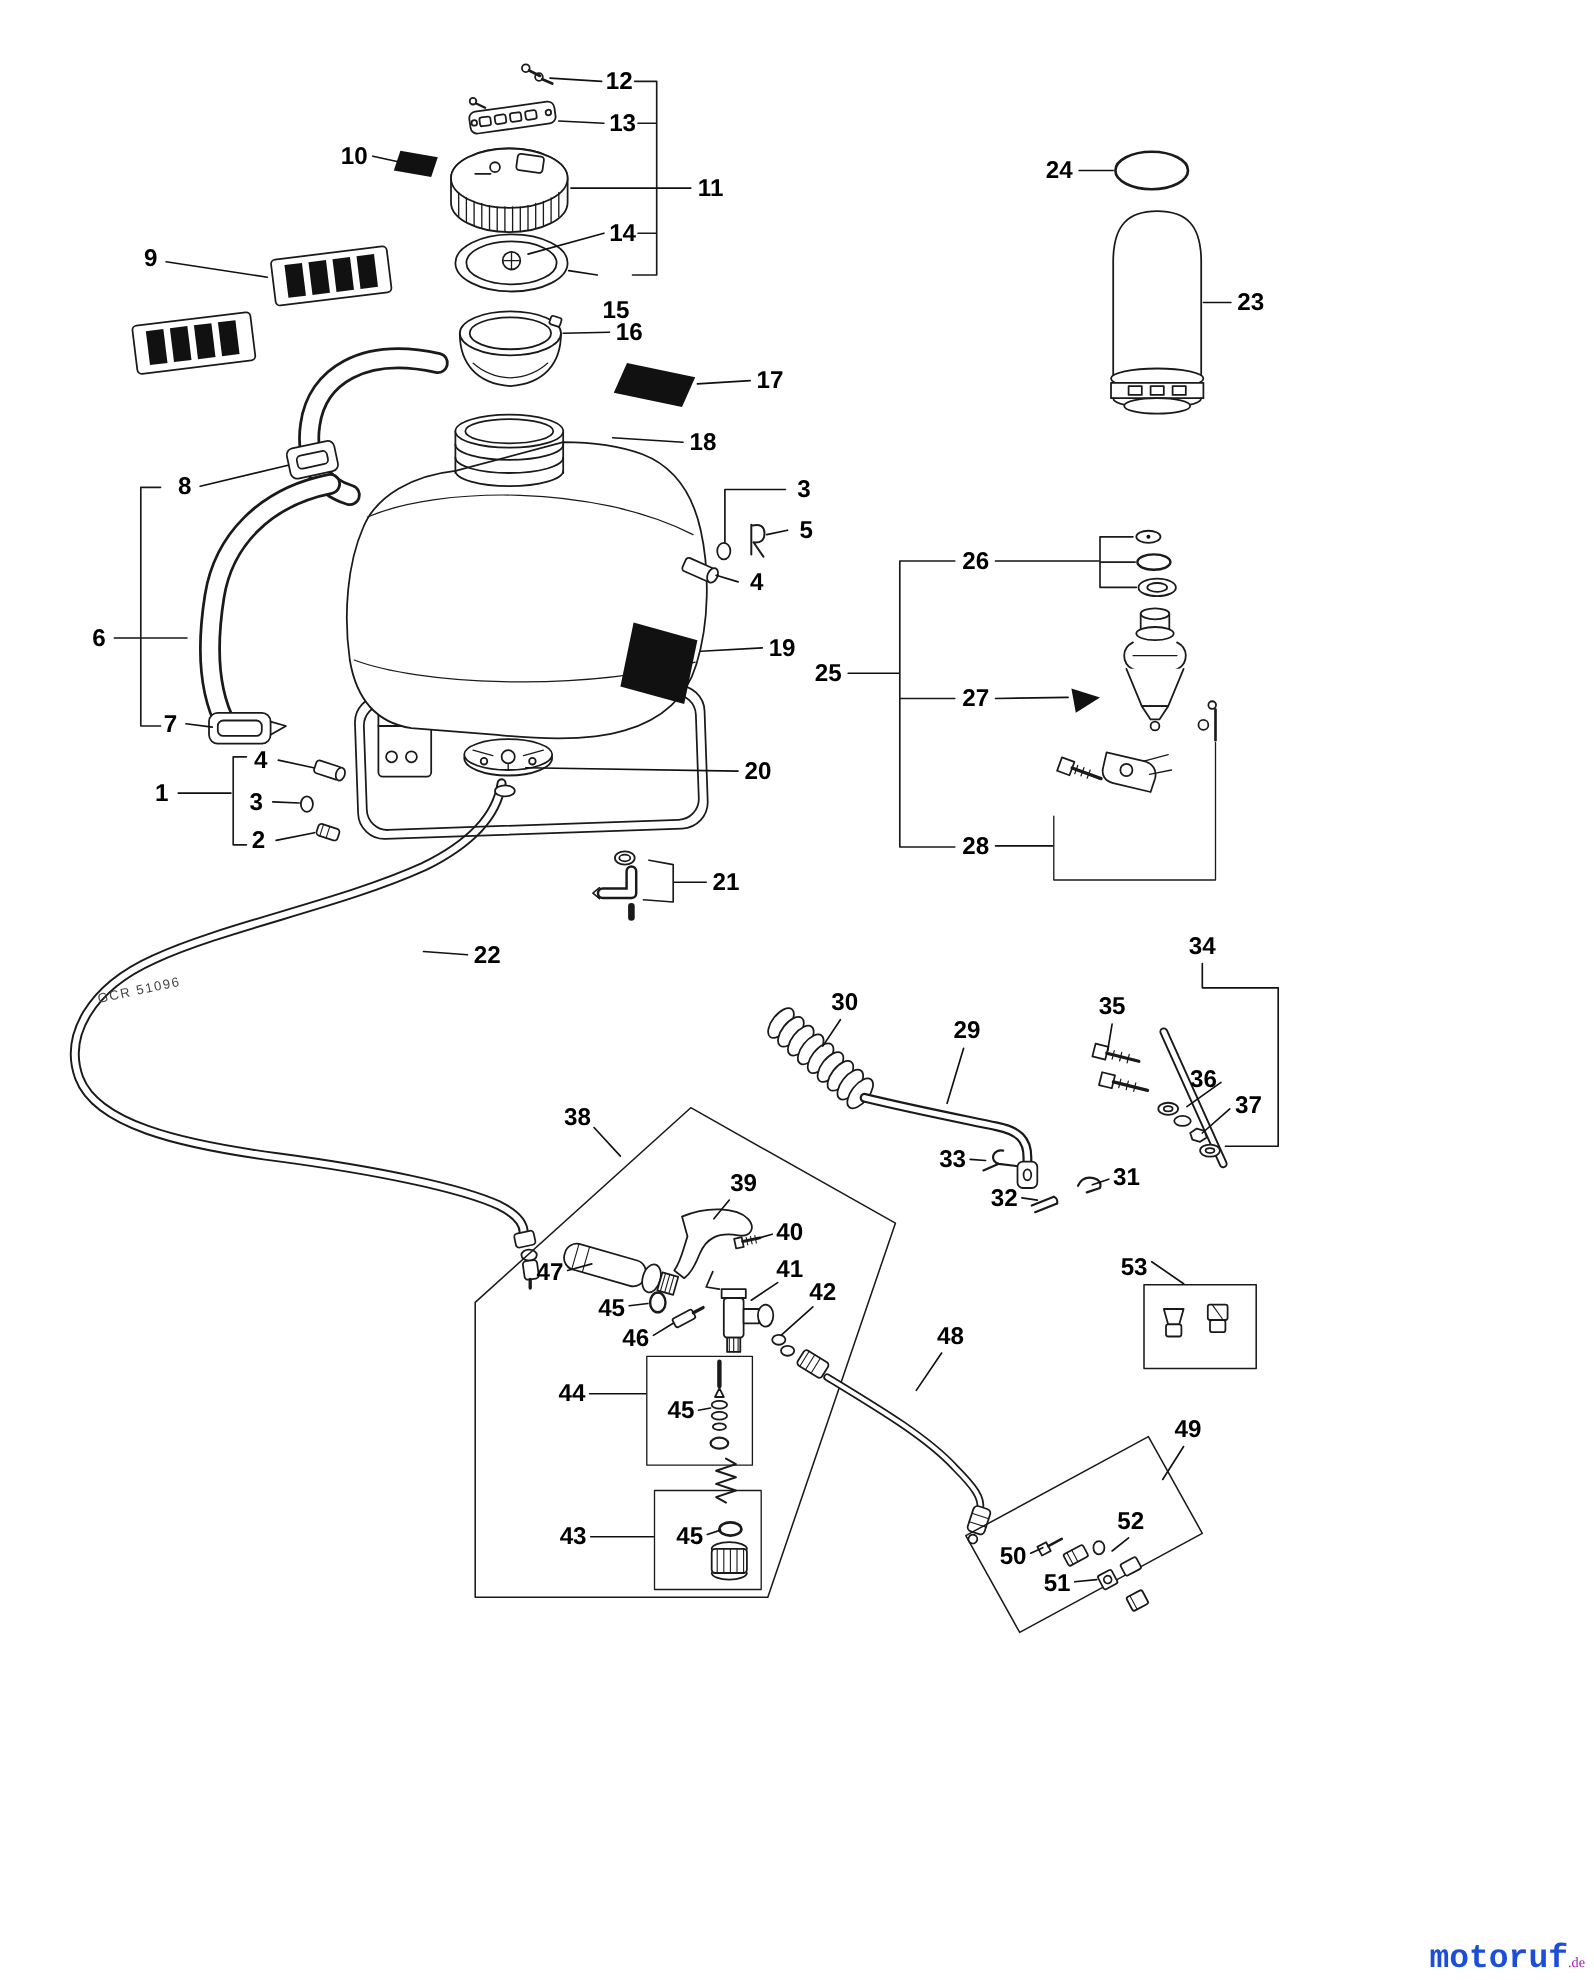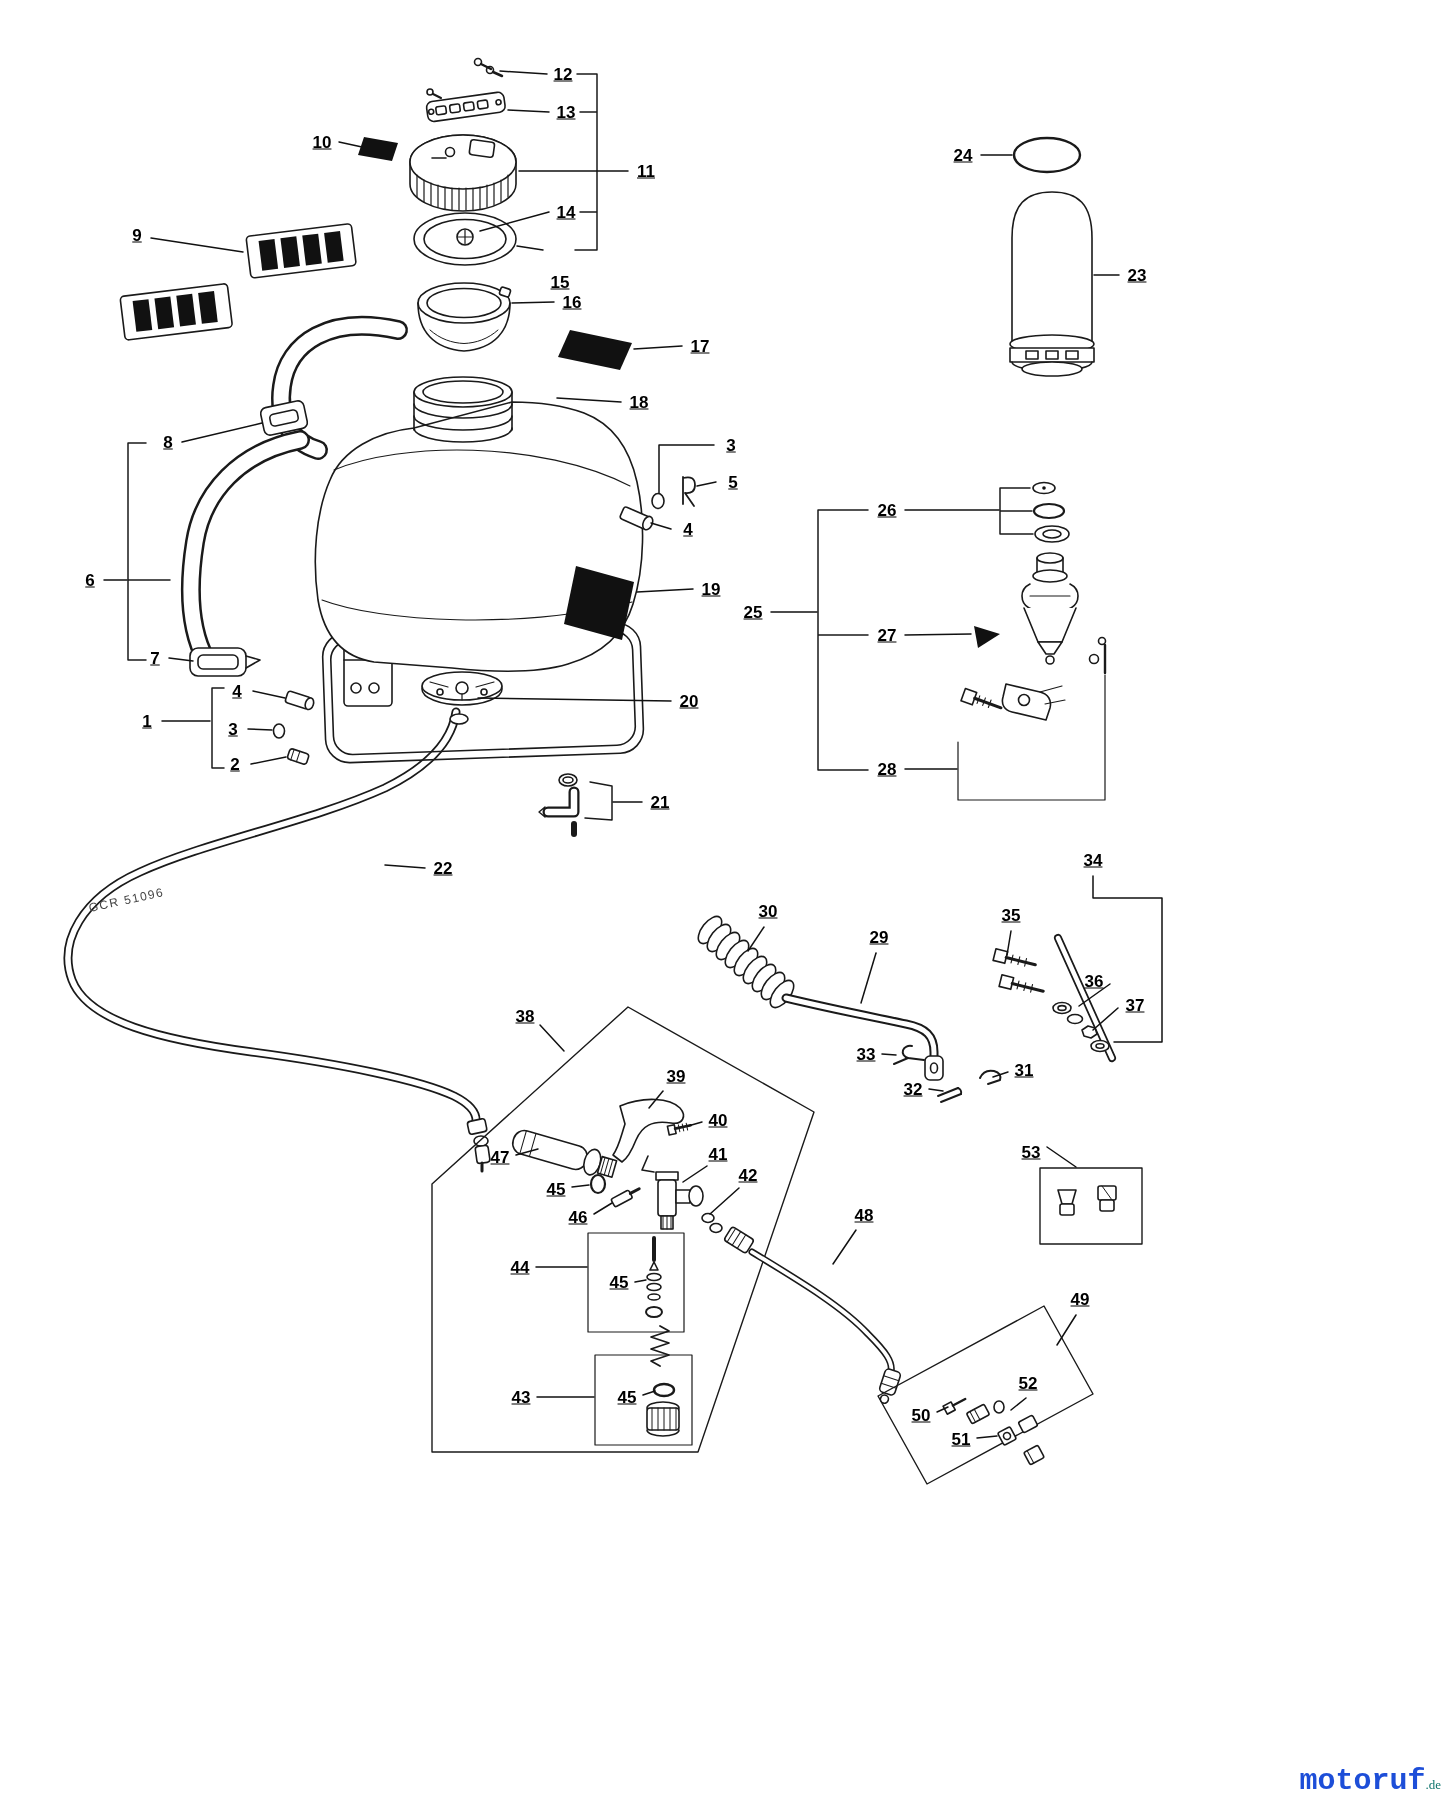--- a/index.html
+++ b/index.html
@@ -1,22 +1,22 @@
 <!DOCTYPE html>
 <html><head>
 <meta charset="utf-8">
 <style>
   html,body{margin:0;padding:0;background:#fff;}
   .stage{position:relative;width:1449px;height:1800px;background:#fff;overflow:hidden;
          font-family:"Liberation Sans",sans-serif;}
   .stage svg{position:absolute;left:0;top:0;}
   #labels{position:absolute;left:0;top:0;width:100%;height:100%;}
   .part-label{position:absolute;transform:translate(-50%,-50%);
-    font-family:"Liberation Sans",sans-serif;font-weight:bold;font-size:17px;color:#000;
-    white-space:nowrap;line-height:1;text-decoration:underline;}
+    font-family:"Liberation Sans",sans-serif;font-weight:bold;font-size:22px;color:#000;
+    white-space:nowrap;line-height:1;}
   .drawing-code{position:absolute;left:88px;top:893px;transform:rotate(-12deg);
     font-size:12px;letter-spacing:1.5px;color:#444;}
   .watermark{position:absolute;right:8px;bottom:4px;
     font-family:"Liberation Serif",serif;font-weight:bold;font-size:30px;line-height:1;}
   .watermark .tld{font-size:13px;font-weight:normal;}
 </style>
 </head>
 <body>
 
 <div class="stage">
@@ -530,15 +530,15 @@
       <div class="part-label" style="left: 1080px; top: 1299px;">49</div>
       <div class="part-label" style="left: 521px; top: 1397px;">43</div>
       <div class="part-label" style="left: 627px; top: 1397px;">45</div>
       <div class="part-label" style="left: 1028px; top: 1383px;">52</div>
       <div class="part-label" style="left: 921px; top: 1415px;">50</div>
       <div class="part-label" style="left: 961px; top: 1439px;">51</div>
     </div>
 
 <div class="drawing-code">GCR 51096</div>
 
-<div class="watermark"><span style="color: #1d4ed8; font-family: Liberation Mono, monospace;">motoruf</span><span class="tld" style="color: #0f766e;">.de</span></div>
+<div class="watermark"><span style="color: #1d4ed8; font-family: Liberation Mono, monospace;">motoruf</span><span class="tld" style="color: #a21caf;">.de</span></div>
 
 </div>
 
 </body></html>

